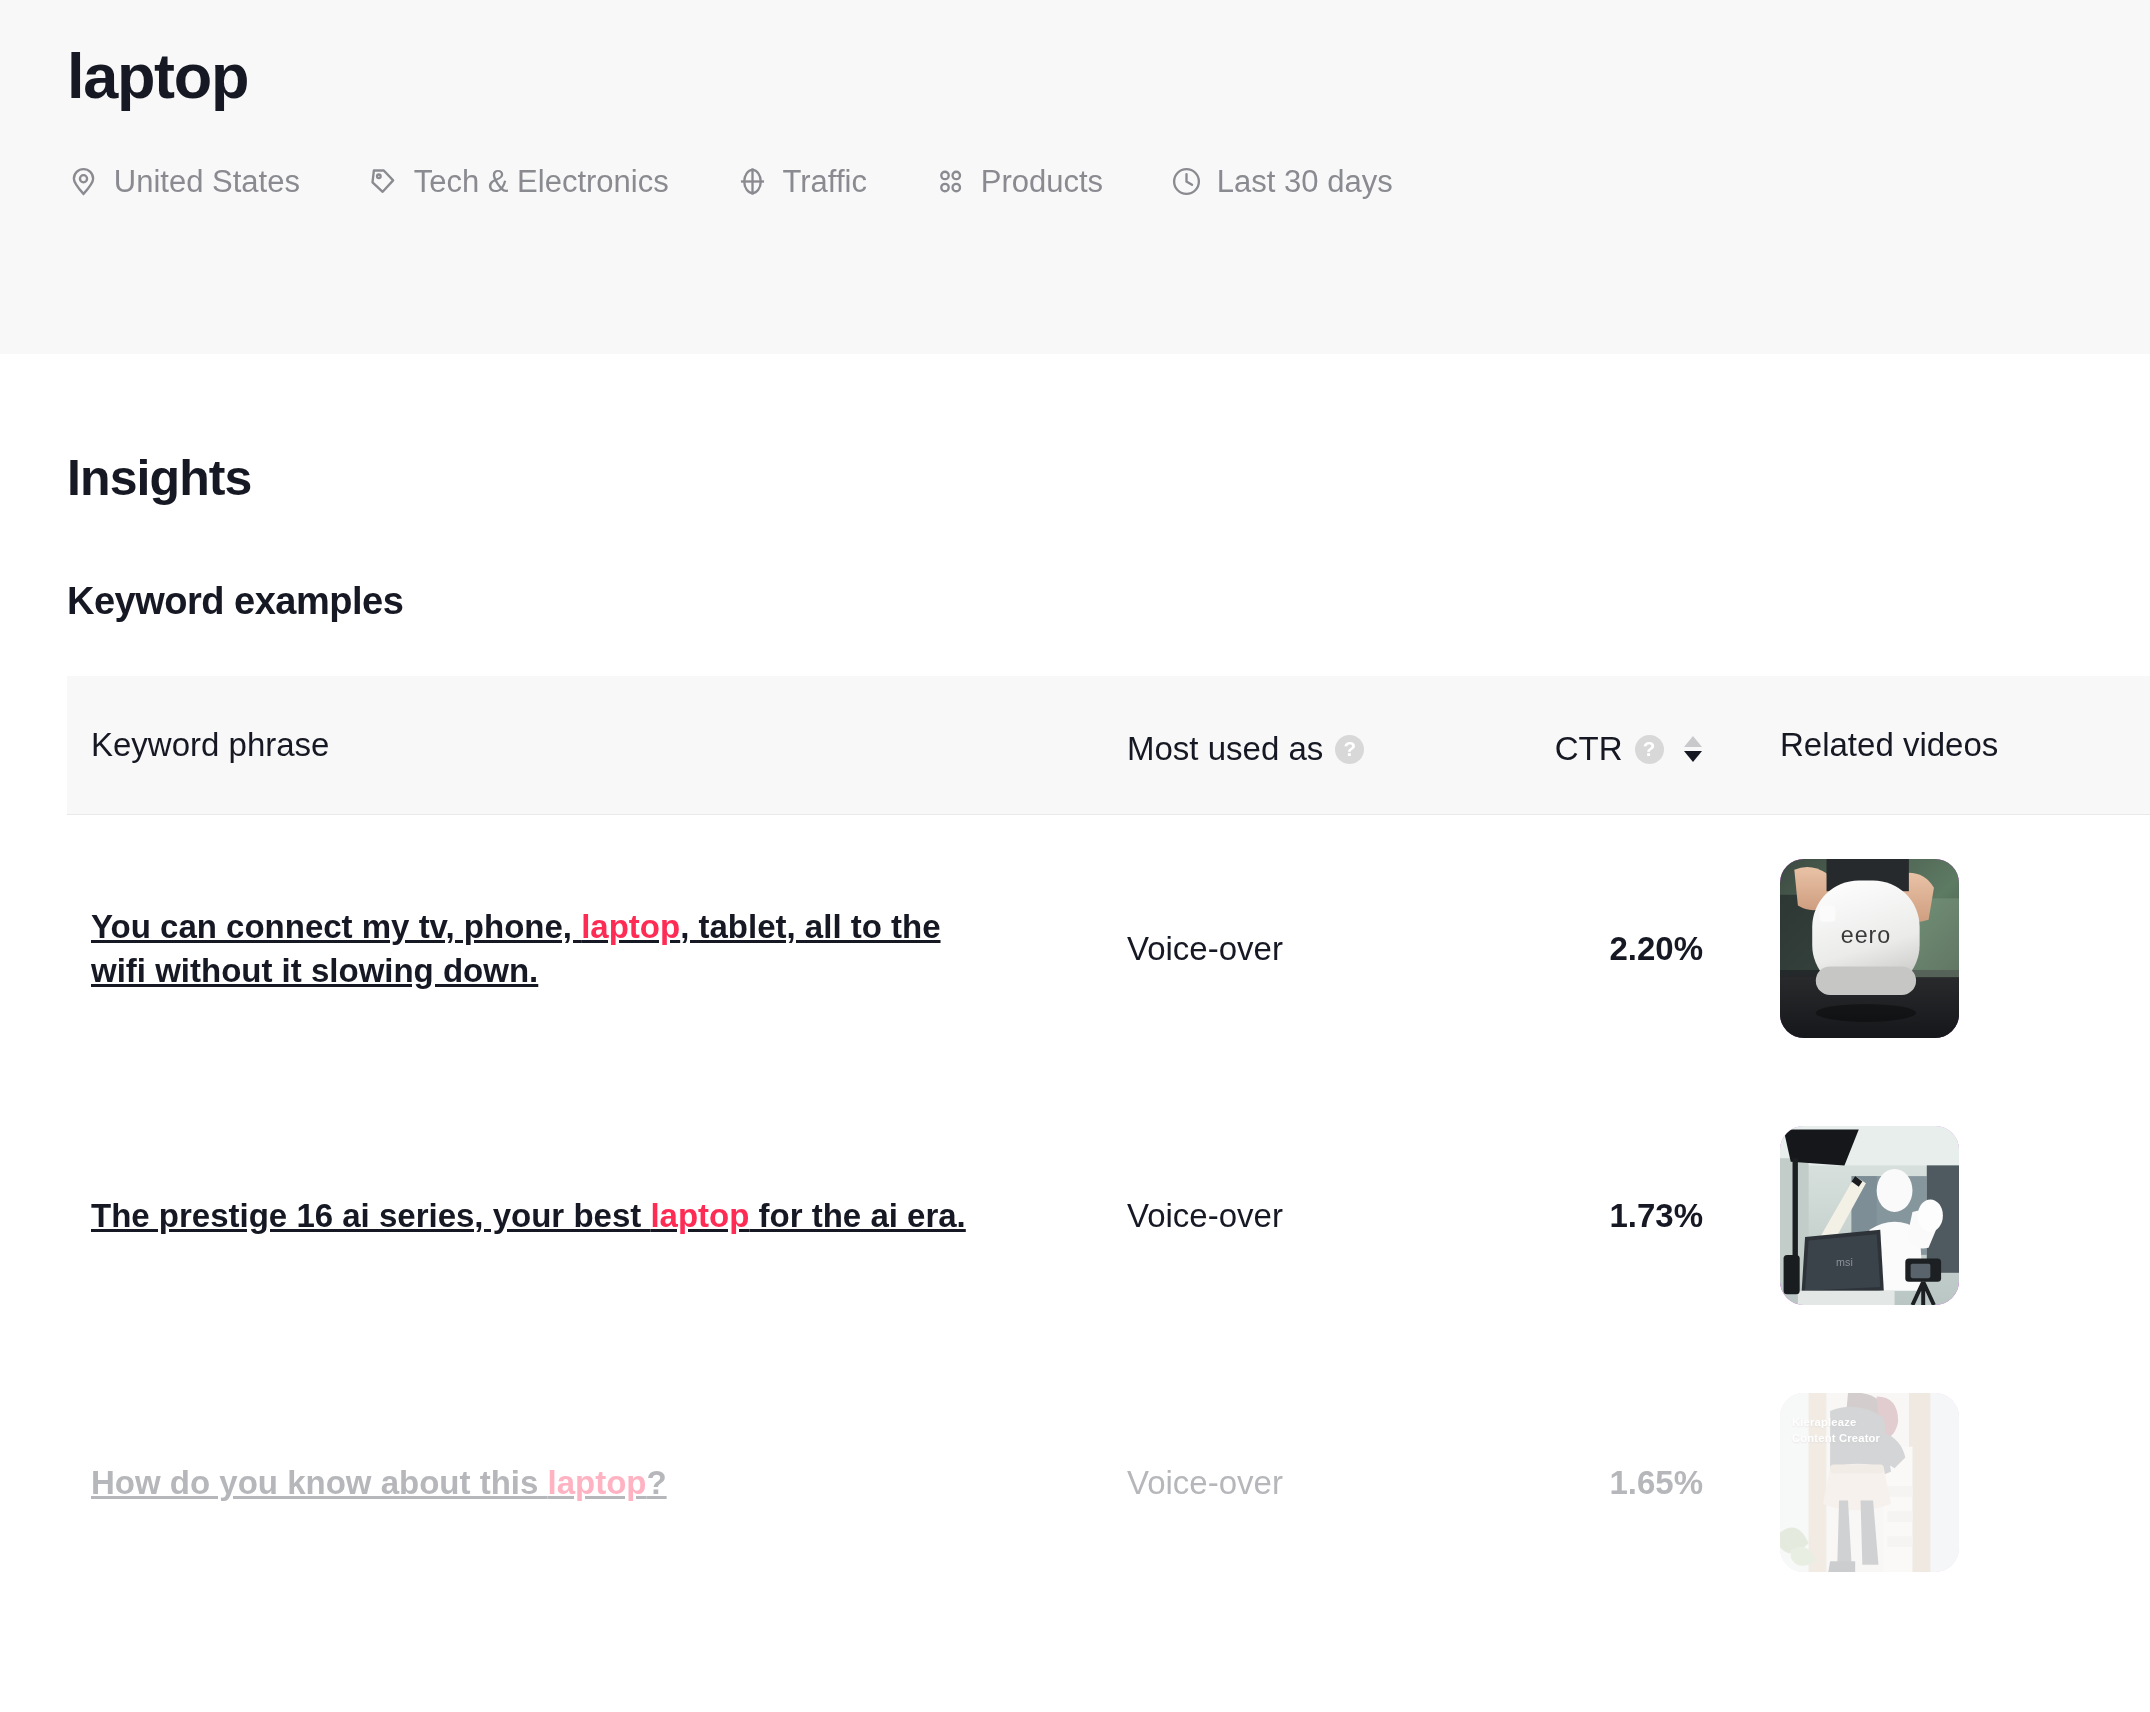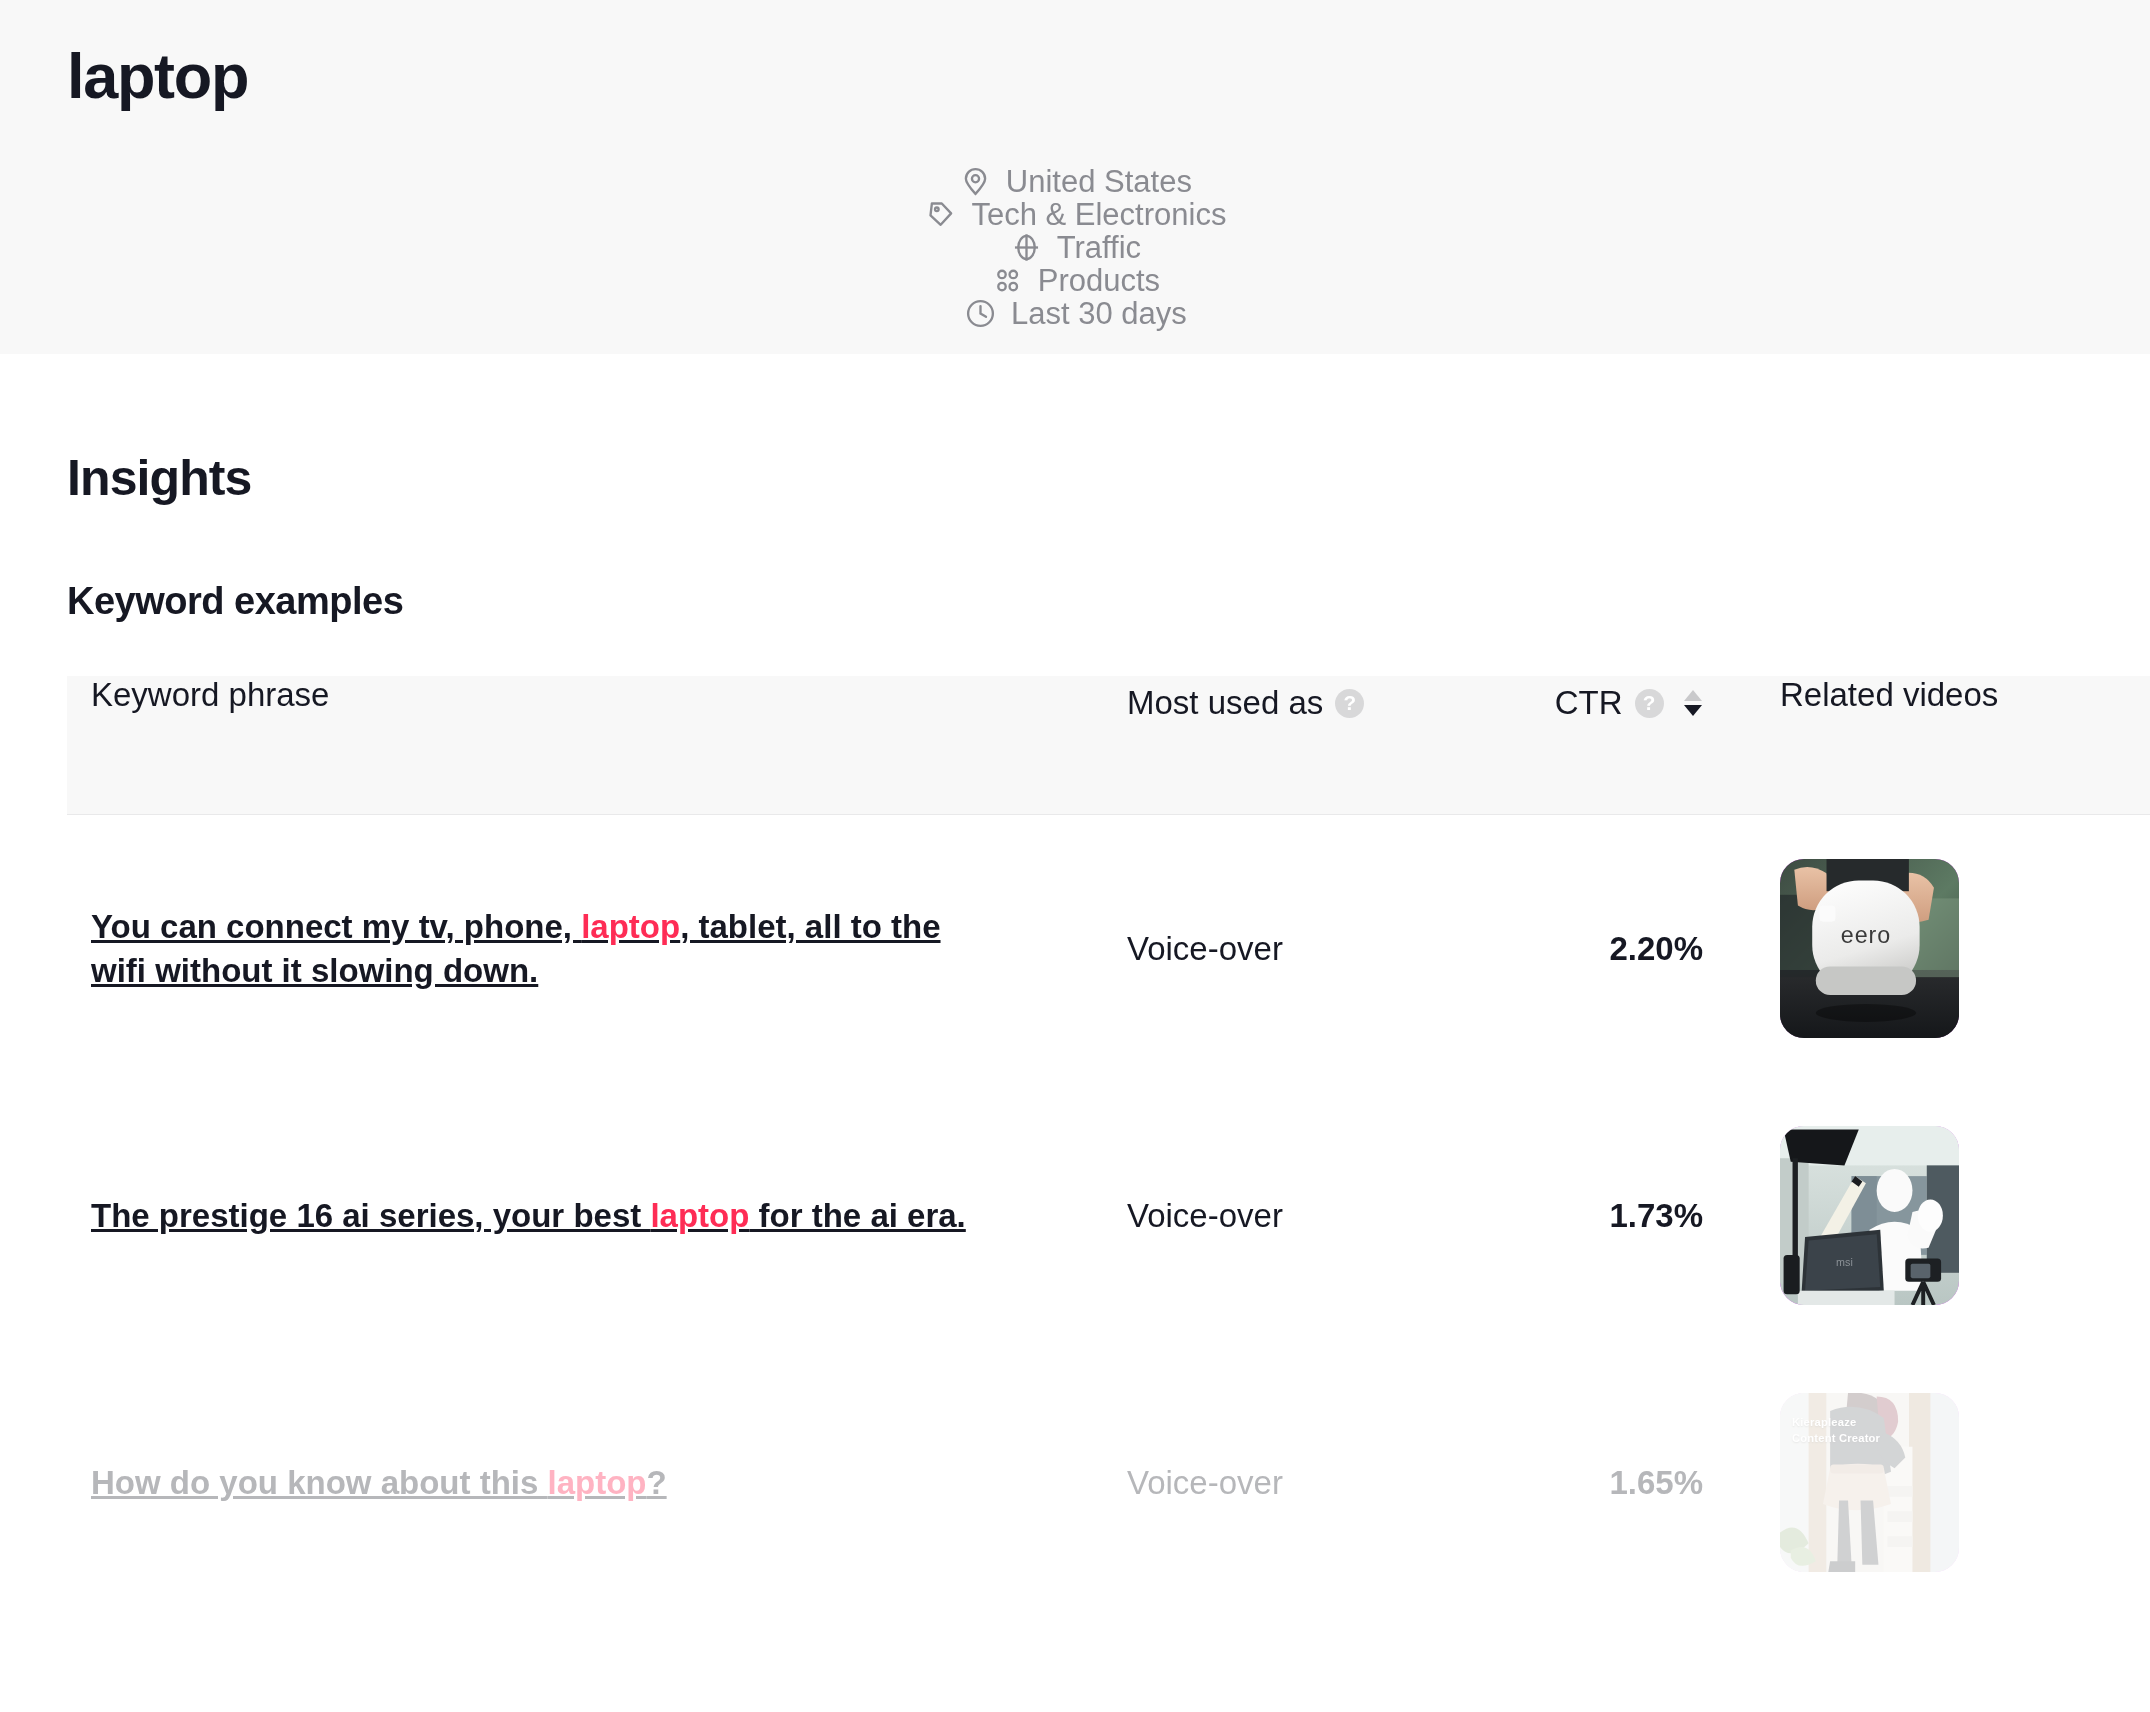--- a/index.html
+++ b/index.html
@@ -28,21 +28,20 @@
     line-height: 1.0;
     font-weight: 700;
     letter-spacing: -1.3px;
     color: #161823;
     margin: 0;
   }
   .meta-row {
     display: flex;
     align-items: center;
     margin-top: 57px;
-    flex-direction: column;
   }
   .meta-chip {
     display: flex;
     align-items: center;
     gap: 13.8px;
     margin-right: 67px;
     color: #8a8b91;
     font-size: 31px;
     line-height: 1;
     white-space: nowrap;
@@ -79,21 +78,21 @@
   }
 
   
   .kw-table {
     margin-top: 53px;
     margin-right: 0;
     width: 2084px;
   }
   .kw-head {
     display: flex;
-    align-items: flex-start;
+    align-items: center;
     background: #f8f8f8;
     height: 139px;
     border-bottom: 1.7px solid #e9e9ea;
     box-sizing: border-box;
   }
   .kw-row {
     display: flex;
     align-items: center;
     height: 267px;
     box-sizing: border-box;

